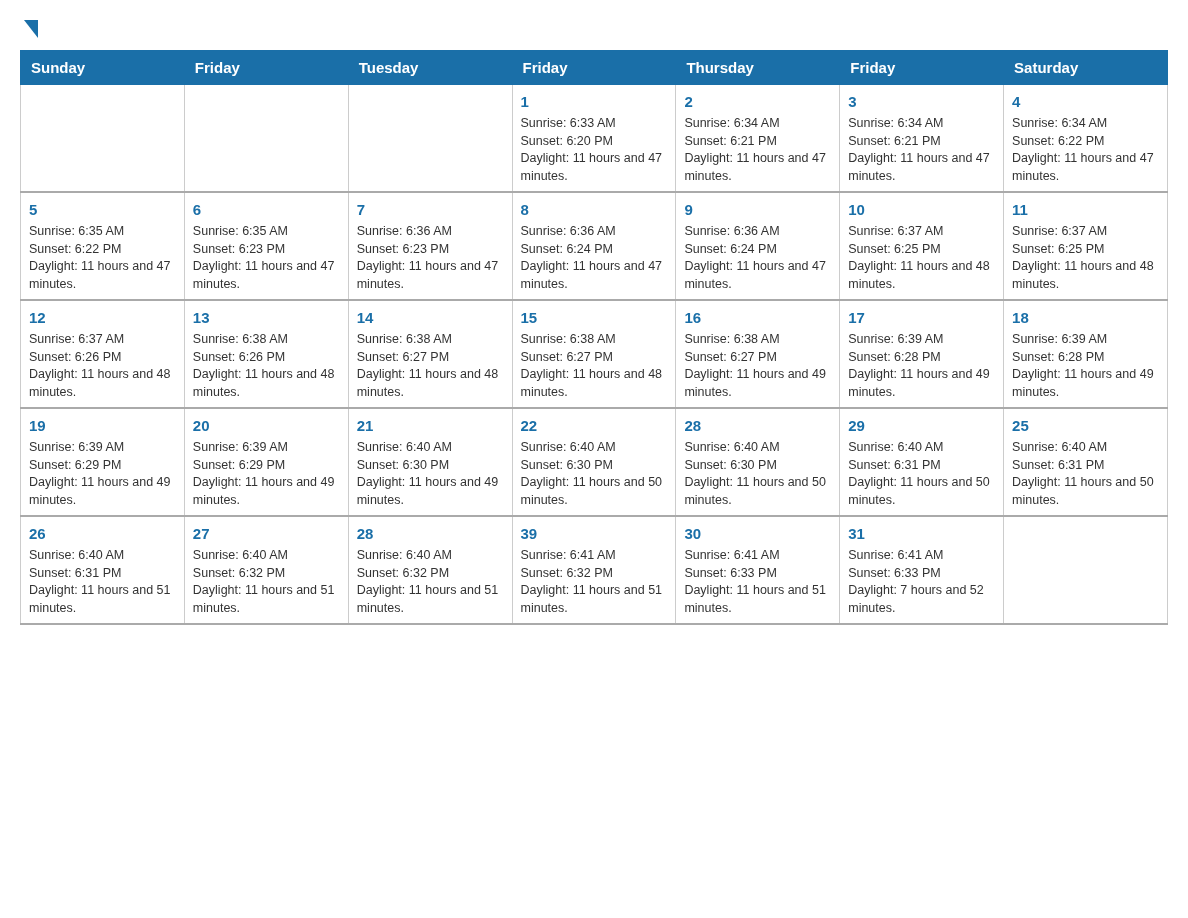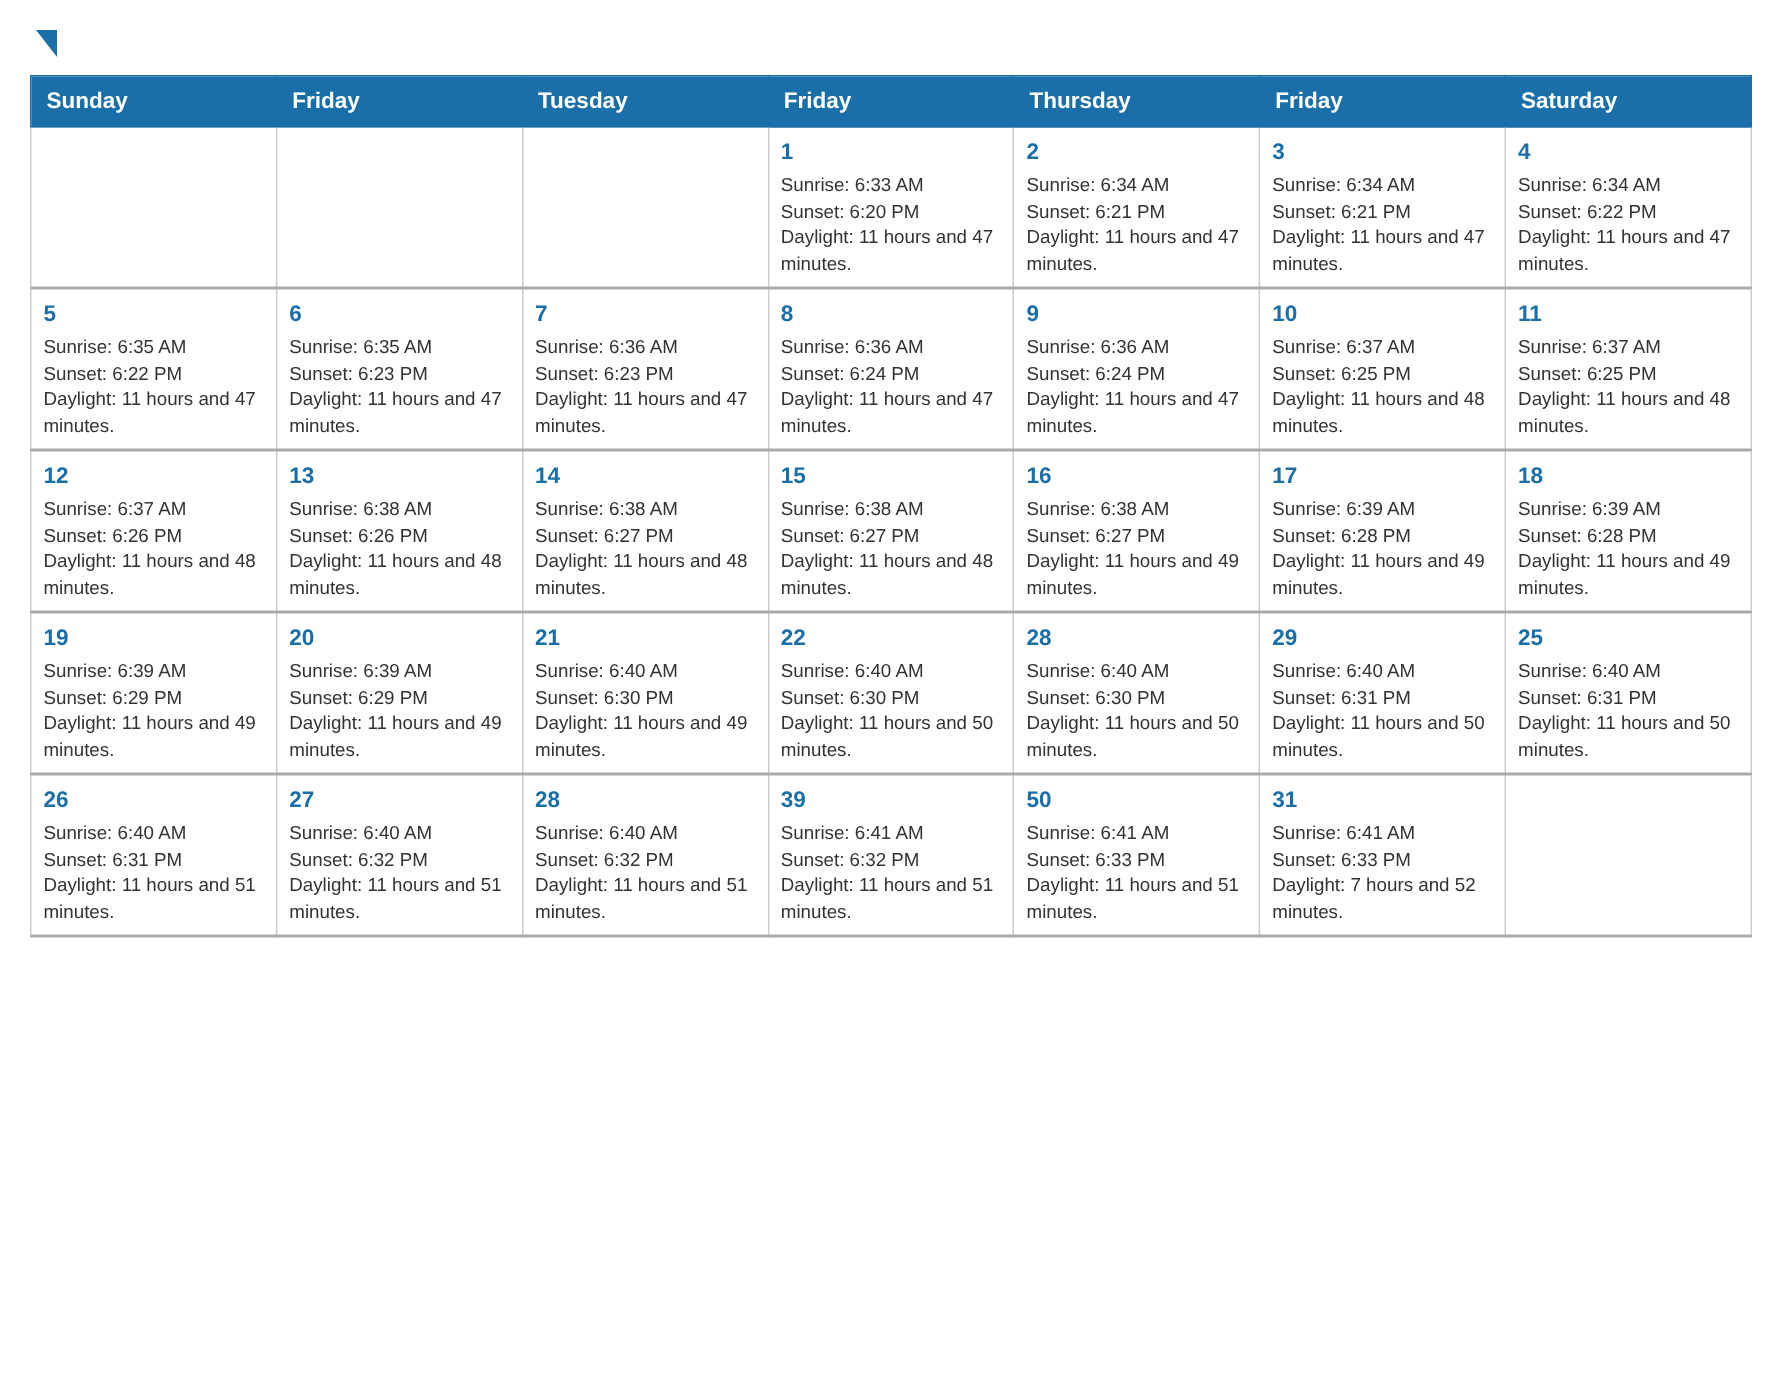--- a/index.html
+++ b/index.html
@@ -315,21 +315,21 @@
           <div class="day-info">Sunset: 6:32 PM</div>
           <div class="day-info">Daylight: 11 hours and 51 minutes.</div>
         </td>
         <td>
           <span class="day-num">39</span>
           <div class="day-info">Sunrise: 6:41 AM</div>
           <div class="day-info">Sunset: 6:32 PM</div>
           <div class="day-info">Daylight: 11 hours and 51 minutes.</div>
         </td>
         <td>
-          <span class="day-num">50</span>
+          <span class="day-num">30</span>
           <div class="day-info">Sunrise: 6:41 AM</div>
           <div class="day-info">Sunset: 6:33 PM</div>
           <div class="day-info">Daylight: 11 hours and 51 minutes.</div>
         </td>
         <td>
           <span class="day-num">31</span>
           <div class="day-info">Sunrise: 6:41 AM</div>
           <div class="day-info">Sunset: 6:33 PM</div>
           <div class="day-info">Daylight: 7 hours and 52 minutes.</div>
         </td>

